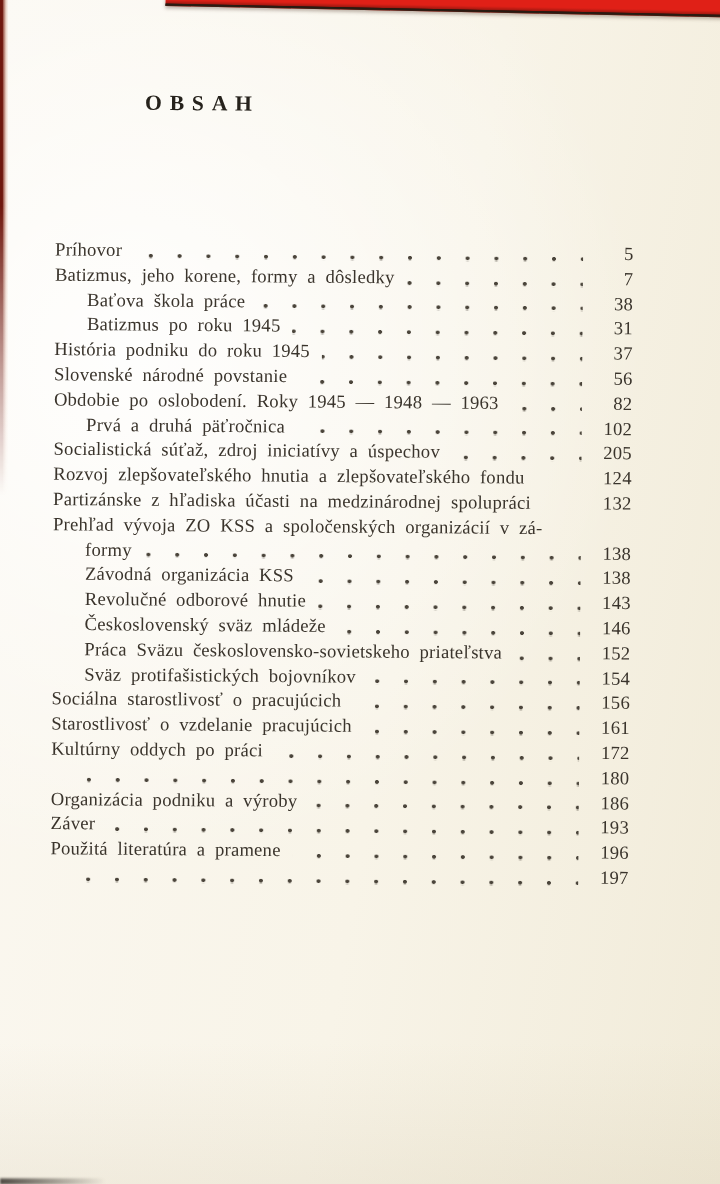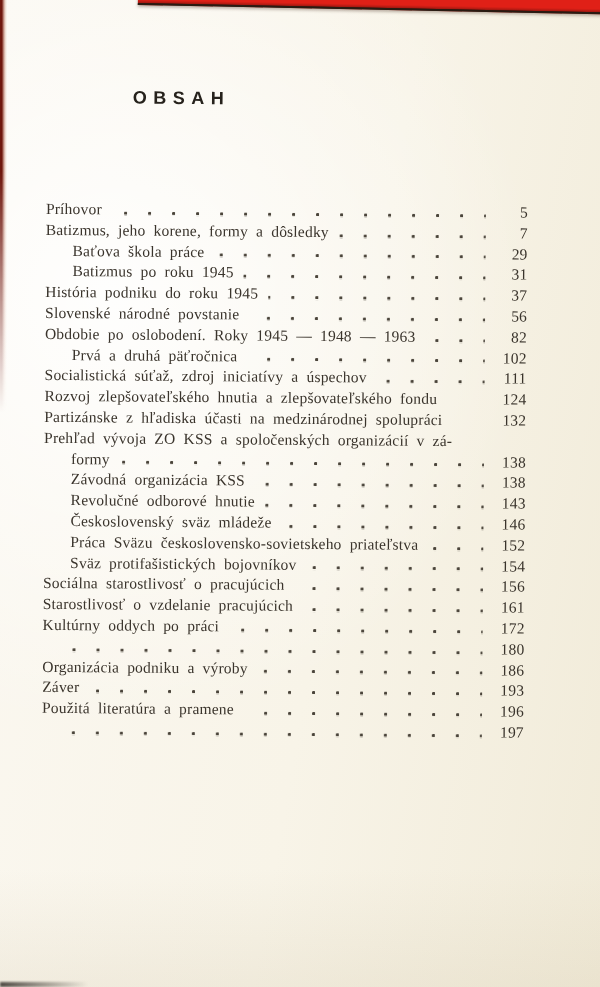--- a/index.html
+++ b/index.html
@@ -25,22 +25,22 @@
     -webkit-mask-image:linear-gradient(to bottom, #000 0 40%, rgba(0,0,0,0.45) 70%, transparent 96%);
     mask-image:linear-gradient(to bottom, #000 0 40%, rgba(0,0,0,0.45) 70%, transparent 96%);
   }
   .smudge{
     position:absolute;left:0;bottom:0;width:88px;height:5px;
     background:linear-gradient(to right, rgba(40,35,30,0.8), rgba(40,35,30,0));
     filter:blur(1px);
   }
   .tilt{position:absolute;inset:0;transform:rotate(0.45deg);transform-origin:60px 200px;}
   .obsah{
-    position:absolute;left:120px;top:75px;margin:12px;
-    font-family:Liberation Sans, sans-serif;
+    position:absolute;left:120px;top:75px;margin:0;
+    font-family:Liberation Serif, serif;
     font-weight:bold;font-size:18px;letter-spacing:6.5px;color:#26221c;
   }
   .toc{position:absolute;left:46px;top:199px;width:482px;color:#3a342c;}
   .toc-row{
     display:flex;align-items:baseline;height:20.8px;line-height:20.8px;
     font-size:15.5px;letter-spacing:0.2px;word-spacing:4px;white-space:nowrap;
   }
   .toc-row .t{flex:0 0 auto;}
   .toc-row.indent .t{padding-left:27px;}
   .dots{
@@ -69,21 +69,21 @@
           <span class="p">5</span>
         </div>
       <div class="toc-row">
           <span class="t">Batizmus, jeho korene, formy a dôsledky</span>
           <span class="dots"></span>
           <span class="p">7</span>
         </div>
       <div class="toc-row indent">
           <span class="t">Baťova škola práce</span>
           <span class="dots"></span>
-          <span class="p">29</span>
+          <span class="p">38</span>
         </div>
       <div class="toc-row indent">
           <span class="t">Batizmus po roku 1945</span>
           <span class="dots"></span>
           <span class="p">31</span>
         </div>
       <div class="toc-row">
           <span class="t">História podniku do roku 1945</span>
           <span class="dots"></span>
           <span class="p">37</span>
@@ -99,21 +99,21 @@
           <span class="p">82</span>
         </div>
       <div class="toc-row indent">
           <span class="t">Prvá a druhá päťročnica</span>
           <span class="dots"></span>
           <span class="p">102</span>
         </div>
       <div class="toc-row">
           <span class="t">Socialistická súťaž, zdroj iniciatívy a úspechov</span>
           <span class="dots"></span>
-          <span class="p">111</span>
+          <span class="p">205</span>
         </div>
       <div class="toc-row no-dots">
           <span class="t">Rozvoj zlepšovateľského hnutia a zlepšovateľského fondu</span>
           <span class="dots"></span>
           <span class="p">124</span>
         </div>
       <div class="toc-row no-dots">
           <span class="t">Partizánske z hľadiska účasti na medzinárodnej spolupráci</span>
           <span class="dots"></span>
           <span class="p">132</span>

